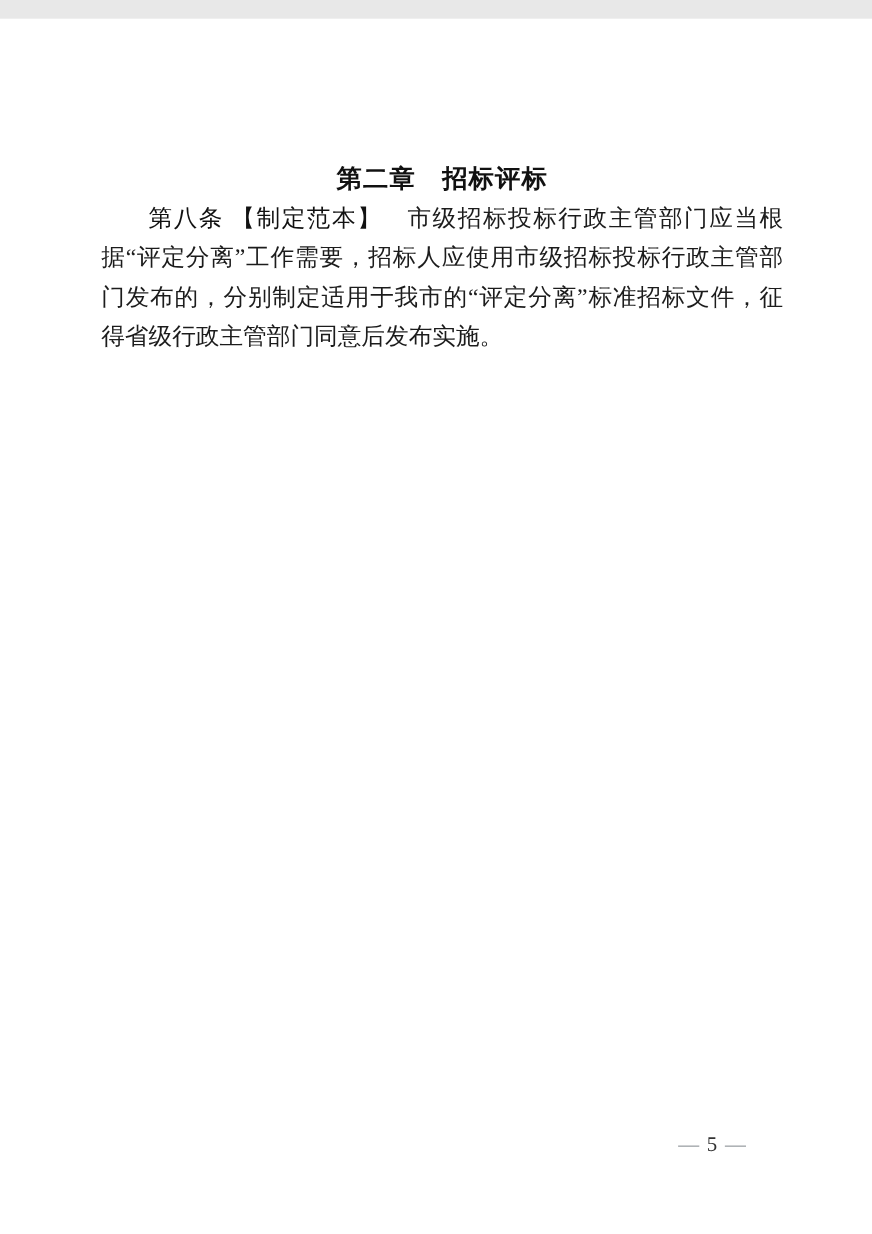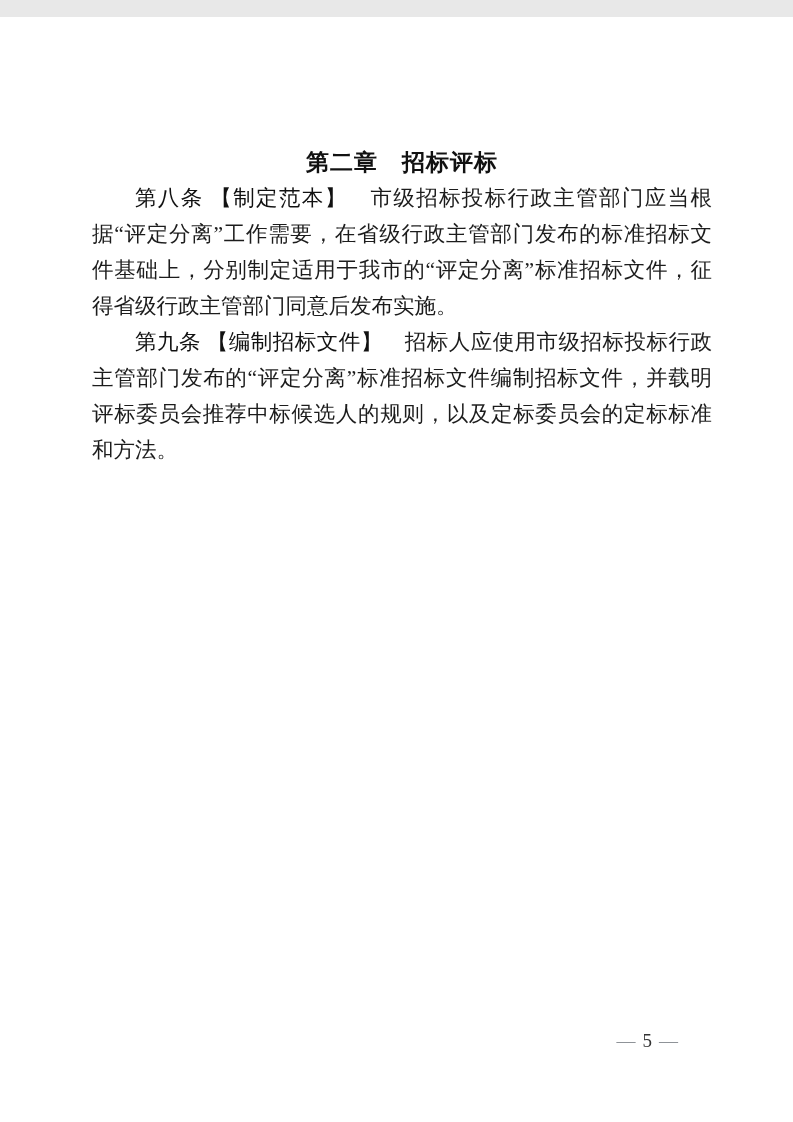--- a/index.html
+++ b/index.html
@@ -65,23 +65,22 @@
   }
 </style>
 </head>
 <body>
 
 <div class="page">
   <div class="content">
 
     <h1 class="chapter-title">第二章　招标评标</h1>
 
-    <p class="para"><b class="lead">第八条 【制定范本】</b><span>　市级招标投标行政主管部门应当根据“评定分离”工作需要，在省级行政主管部门发布的标准招标文件基础上，分别制定适用于我市的“评定分离”标准招标文件，征得省级行政主管部门同意后发布实施。</span></p>
+    <p class="para"><b class="lead">第八条 【制定范本】</b><span>　市级招标投标行政主管部门应当根据“评定分离”工作需要，招标人应使用市级招标投标行政主管部门发布的，分别制定适用于我市的“评定分离”标准招标文件，征得省级行政主管部门同意后发布实施。</span></p>
 
-    <p class="para"><b class="lead">第九条 【编制招标文件】</b><span>　招标人应使用市级招标投标行政主管部门发布的“评定分离”标准招标文件编制招标文件，并载明评标委员会推荐中标候选人的规则，以及定标委员会的定标标准和方法。</span></p>
 
 
 
 
   </div>
 
   <div class="footer">
     <span class="dash">—</span><span class="num">5</span><span class="dash">—</span>
   </div>
 </div>

